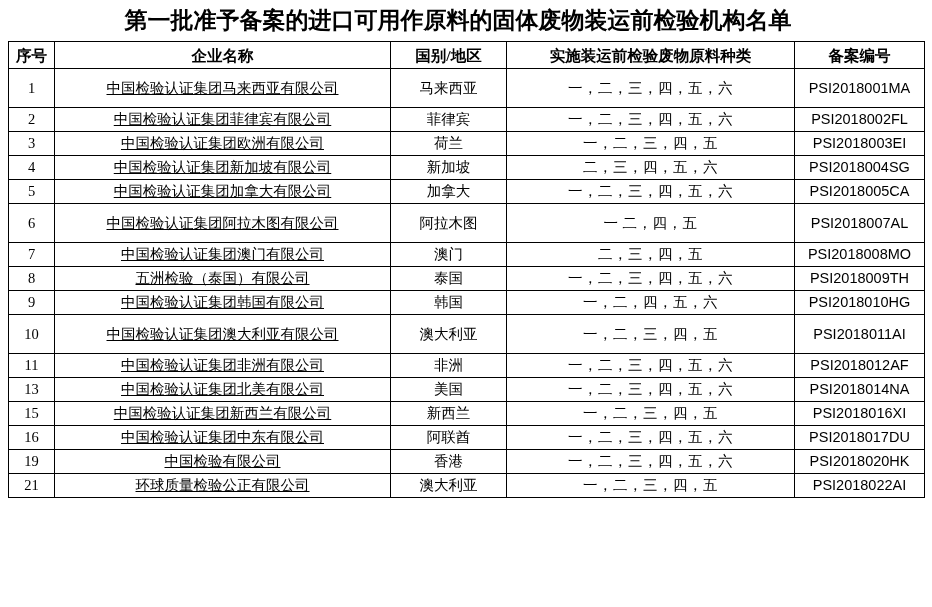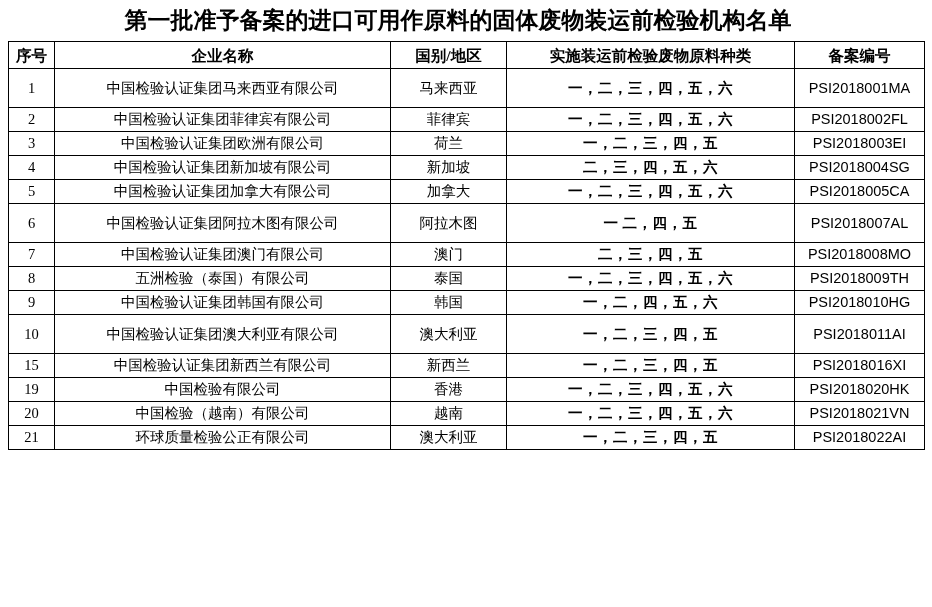--- a/index.html
+++ b/index.html
@@ -50,23 +50,23 @@
     font-size: 15.5px;
     height: 24px;
   }
   col.c-no { width: 46px; }
   col.c-name { width: 336px; }
   col.c-country { width: 116px; }
   col.c-types { width: 288px; }
   col.c-code { width: 130px; }
 
   td.cell-no { font-size: 14.5px; }
-  td.cell-name { font-size: 14.5px; }
+  td.cell-name { font-size: 14.5px; text-decoration: underline; }
   td.cell-country { font-size: 14.5px; }
-  td.cell-types { font-size: 14.5px; letter-spacing: 0.5px; font-weight: bold; }
+  td.cell-types { font-size: 14.5px; letter-spacing: 0.5px; }
   td.cell-code { font-size: 14.5px; font-family: Liberation Sans, sans-serif; }
 
   tr.tall td { height: 36px; }
   tr.normal td { height: 21px; }
 </style>
 </head>
 <body>
 
 <div class="page">
 
@@ -154,41 +154,55 @@
           <td class="cell-code">PSI2018010HG</td>
         </tr>
         <tr class="tall">
           <td class="cell-no">10</td>
           <td class="cell-name">中国检验认证集团澳大利亚有限公司</td>
           <td class="cell-country">澳大利亚</td>
           <td class="cell-types">一，二，三，四，五</td>
           <td class="cell-code">PSI2018011AI</td>
         </tr>
         <tr class="normal">
+          <td class="cell-no">11</td>
+          <td class="cell-name">中国检验认证集团非洲有限公司</td>
+          <td class="cell-country">非洲</td>
+          <td class="cell-types">一，二，三，四，五，六</td>
+          <td class="cell-code">PSI2018012AF</td>
+        </tr>
+        <tr class="normal">
+          <td class="cell-no">13</td>
+          <td class="cell-name">中国检验认证集团北美有限公司</td>
+          <td class="cell-country">美国</td>
+          <td class="cell-types">一，二，三，四，五，六</td>
+          <td class="cell-code">PSI2018014NA</td>
+        </tr>
+        <tr class="normal">
           <td class="cell-no">15</td>
           <td class="cell-name">中国检验认证集团新西兰有限公司</td>
           <td class="cell-country">新西兰</td>
           <td class="cell-types">一，二，三，四，五</td>
           <td class="cell-code">PSI2018016XI</td>
         </tr>
         <tr class="normal">
+          <td class="cell-no">16</td>
+          <td class="cell-name">中国检验认证集团中东有限公司</td>
+          <td class="cell-country">阿联酋</td>
+          <td class="cell-types">一，二，三，四，五，六</td>
+          <td class="cell-code">PSI2018017DU</td>
+        </tr>
+        <tr class="normal">
           <td class="cell-no">19</td>
           <td class="cell-name">中国检验有限公司</td>
           <td class="cell-country">香港</td>
           <td class="cell-types">一，二，三，四，五，六</td>
           <td class="cell-code">PSI2018020HK</td>
         </tr>
         <tr class="normal">
-          <td class="cell-no">20</td>
-          <td class="cell-name">中国检验（越南）有限公司</td>
-          <td class="cell-country">越南</td>
-          <td class="cell-types">一，二，三，四，五，六</td>
-          <td class="cell-code">PSI2018021VN</td>
-        </tr>
-        <tr class="normal">
           <td class="cell-no">21</td>
           <td class="cell-name">环球质量检验公正有限公司</td>
           <td class="cell-country">澳大利亚</td>
           <td class="cell-types">一，二，三，四，五</td>
           <td class="cell-code">PSI2018022AI</td>
         </tr>
       </tbody>
   </table>
 
 </div>

